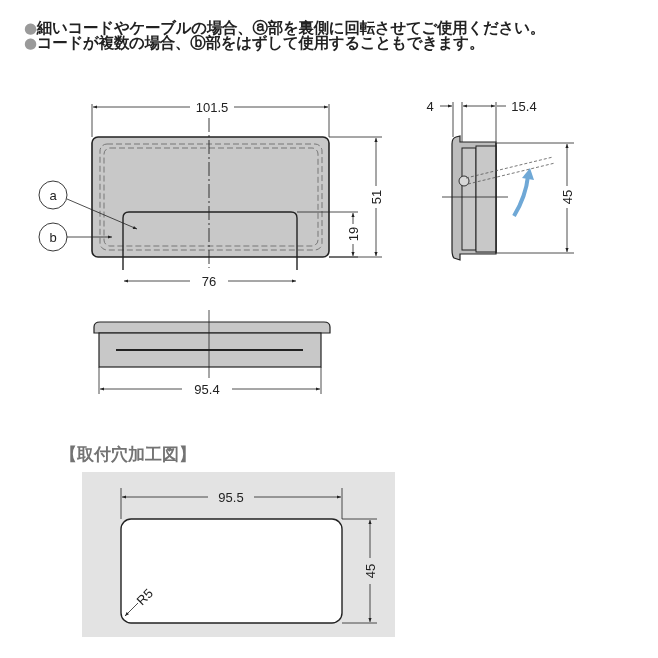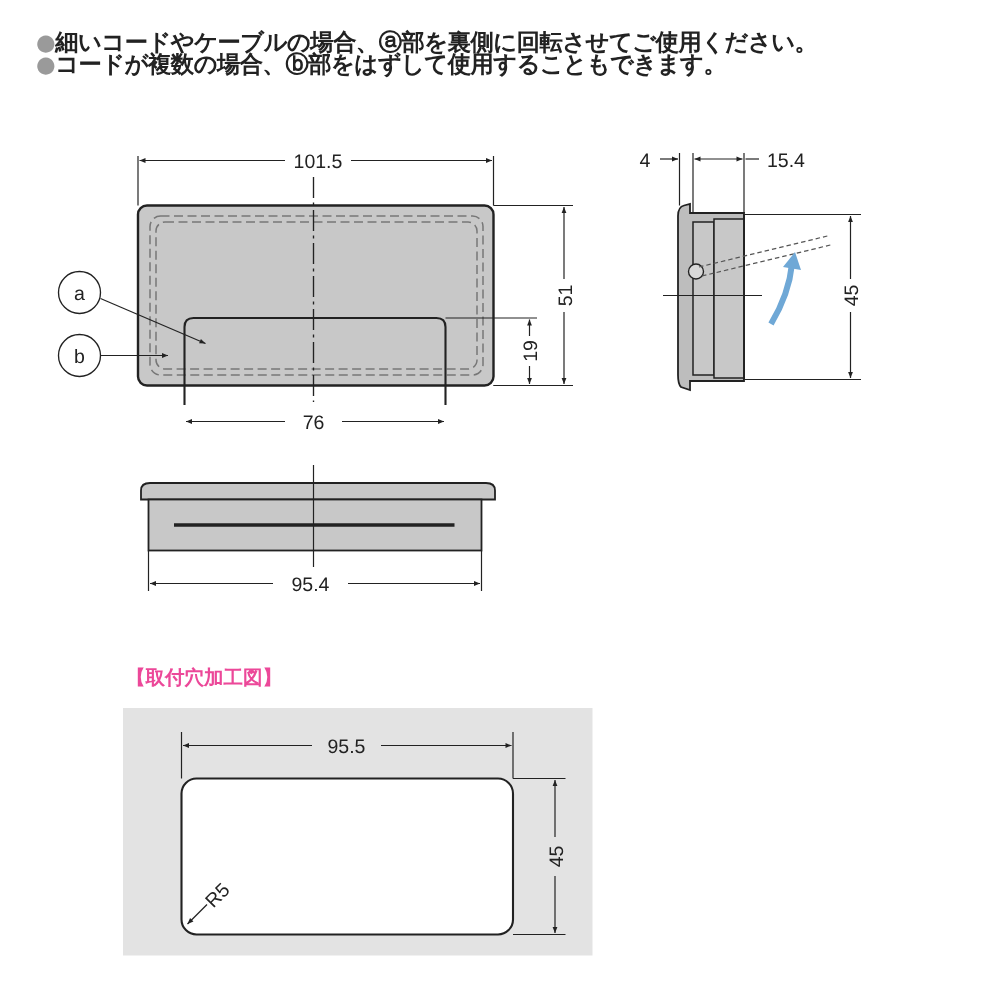--- a/index.html
+++ b/index.html
@@ -2,21 +2,21 @@
 <html><head>
 <meta charset="utf-8">
 <style>
   html, body { margin:0; padding:0; background:#ffffff; }
   body { width:658px; height:658px; position:relative; overflow:hidden;
          font-family:"DejaVu Sans", sans-serif; color:#222; }
   .note { position:absolute; left:24px; font-size:15.5px; font-weight:bold; letter-spacing:-0.3px; color:#222; white-space:nowrap; }
   .note .bullet { color:#9a9a9a; font-size:15px; }
   #note1 { top:18px;text-align:right; }
   #note2 { top:33px; }
-  .section-title { position:absolute; left:84px; top:443px; font-size:13px; font-weight:bold; color:#ec4899; }
+  .section-title { position:absolute; left:60px; top:443px; font-size:17px; font-weight:bold; color:#737373; }
   .mount-bg { position:absolute; left:82px; top:472px; width:313px; height:165px; background:#e3e3e3; }
   svg { position:absolute; left:0; top:0; }
   .dimtxt { font-family:"Liberation Sans", sans-serif; font-size:13px; fill:#222; }
 </style>
 </head>
 <body>
 
 <div class="note" id="note1">
   <span class="bullet">●</span><span>細いコードやケーブルの場合、ⓐ部を裏側に回転させてご使用ください。</span>
 </div>

